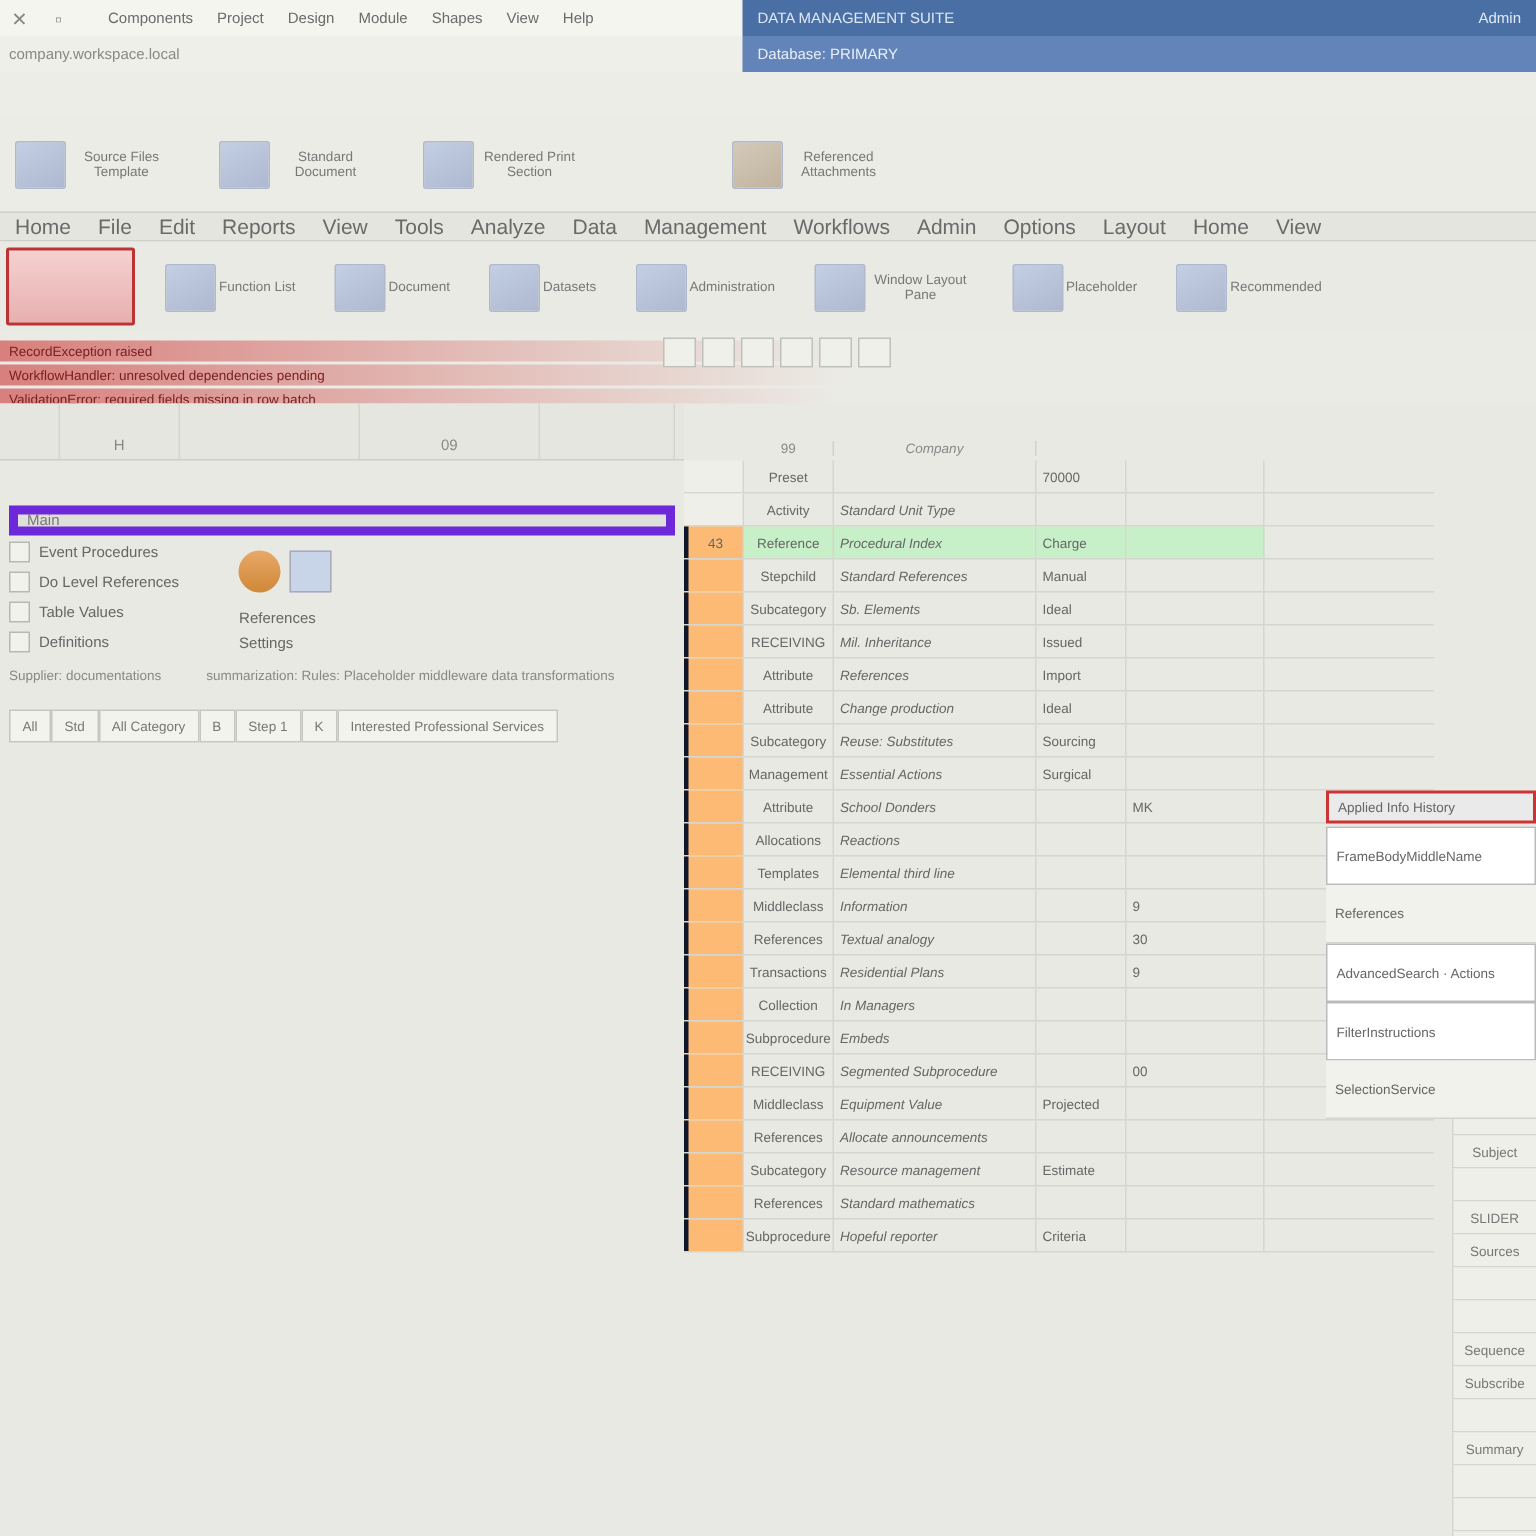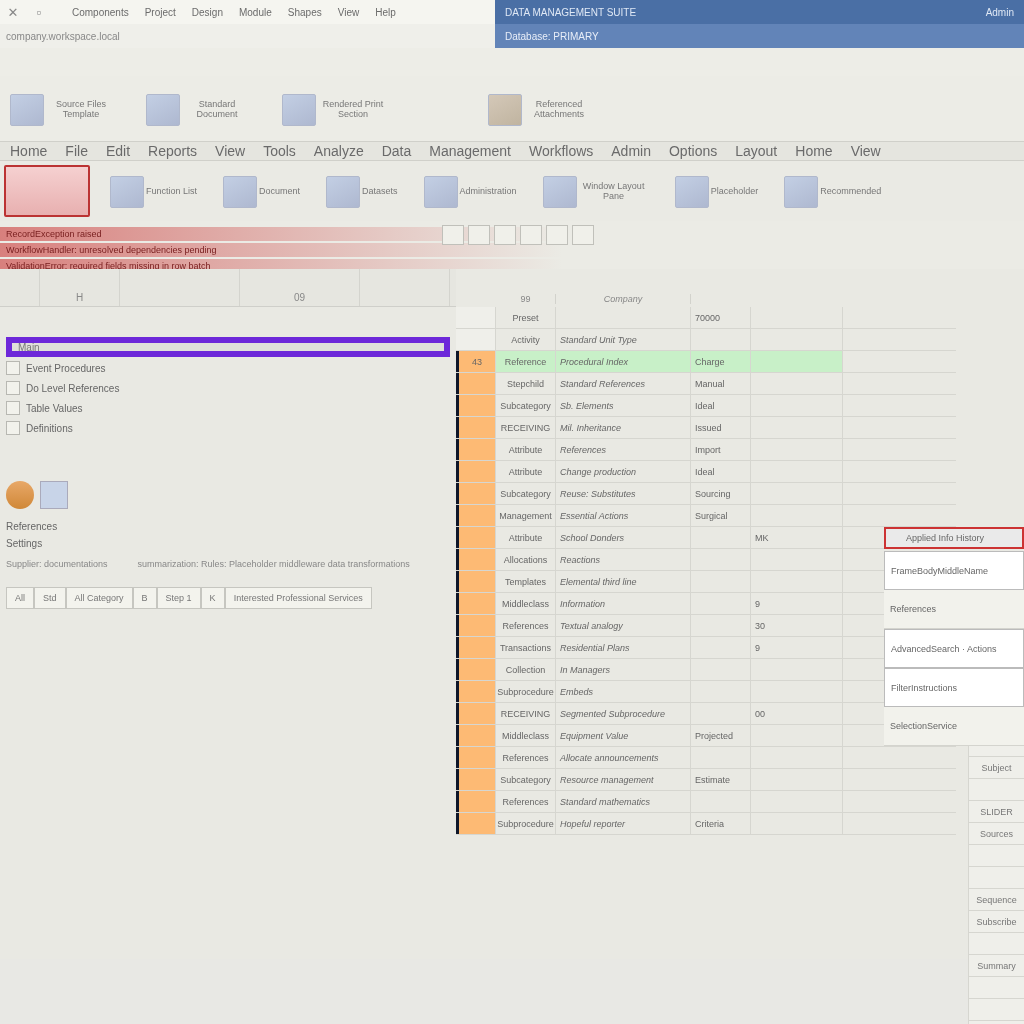--- a/index.html
+++ b/index.html
@@ -42,21 +42,21 @@
 .redzone .toolbar .tbx { width:22px; height:20px; border:1px solid #c0c0ba; background:#f0f0ea; }
 
 
 .main { display: flex; height: 690px; }
 .leftpane { flex: 0 0 456px; background: #e9e9e3; position: relative; }
 .gridhdr { height: 38px; background: #e6e6e0; border-bottom: 1px solid #cfcfca; display:flex; }
 .gridhdr .cell { border-right:1px solid #d4d4ce; font-size:10px; color:#888; display:flex; align-items:flex-end; justify-content:center; padding-bottom:3px; }
 
 .catpane { margin-top: 30px; padding: 0 6px; }
 .catpane .hdr { height: 20px; background: #e0e0da; border: 6px solid #6d28d9; display:flex; align-items:center; padding:0 6px; font-size:10px; color:#777; margin-bottom:4px; }
-.catlist { display:flex; gap:40px;flex-direction:column; }
+.catlist { display:flex; gap:40px; }
 .catcol { display:flex; flex-direction:column; gap:6px; }
 .catitem { display:flex; align-items:center; gap:6px; font-size:10px; color:#666; }
 .catitem .ci { width:14px; height:14px; border:1px solid #b8b8b2; background:#f2f2ec; }
 .subcap { font-size:9px; color:#888; margin-top:10px; }
 .filterbar { margin-top: 18px; display:flex; gap:0; }
 .filterbar .fb { height:22px; border:1px solid #c6c6c0; background:#f3f3ed; font-size:9px; color:#777; padding:0 8px; display:flex; align-items:center; }
 .props { margin-top:14px; }
 .props .prow { display:flex; gap:10px; font-size:10px; color:#777; margin-bottom:6px; }
 .props .prow .plbl { width:60px; }
 .props .big { height:46px; border:1px solid #c8c8c2; background:#efefea; margin:4px 4px 0 0; padding:4px 6px; font-size:10px; color:#888; }
@@ -72,21 +72,21 @@
 .sheet .row.green .cell:first-child { background:#fdba74; border-left:3px solid #0f172a; }
 .sheet .numcol { width:40px; justify-content:center; background:#efefea; }
 .sheet .c-a { width:60px; justify-content:center; }
 .sheet .c-b { width:135px; font-style:italic; }
 .sheet .c-c { width:60px; }
 .sheet .c-d { width:92px; }
 .sheet .row.hl .cell { background:#c8f0c8; }
 
 
 .pgrid { position:absolute; right:0; top:258px; width:140px; z-index:40; }
-.pgrid .phdr { height:22px; background:#eaeaea; border:2px solid #c33; font-size:9px; color:#666; display:flex; align-items:center; padding:0 20px; margin-bottom:2px; }
+.pgrid .phdr { height:22px; background:#eaeaea; border:2px solid #c33; font-size:9px; color:#666; display:flex; align-items:center; padding:0 6px; margin-bottom:2px; }
 .pgrid .prow { height:39px; border-bottom:1px solid #d4d4ce; background:#f2f2ec; font-size:9px; color:#666; display:flex; align-items:center; padding:0 6px; }
 .pgrid .prow.boxed { border:1px solid #bbb; background:#fff; }
 
 
 .fartbl { position:absolute; right:0; top:400px; width:56px; }
 .fartbl .fr { height:22px; border-bottom:1px solid #d6d6d0; border-left:1px solid #d6d6d0; background:#efefea; font-size:9px; color:#777; display:flex; align-items:center; justify-content:center; }
 
 .sidepanel { position:absolute; left:872px; top:170px; width:150px; height:86px; background:#f4f4ef; border-left:1px solid #d2d2cc; font-size:9px; color:#888; padding:6px; }
 </style>
 </head>

